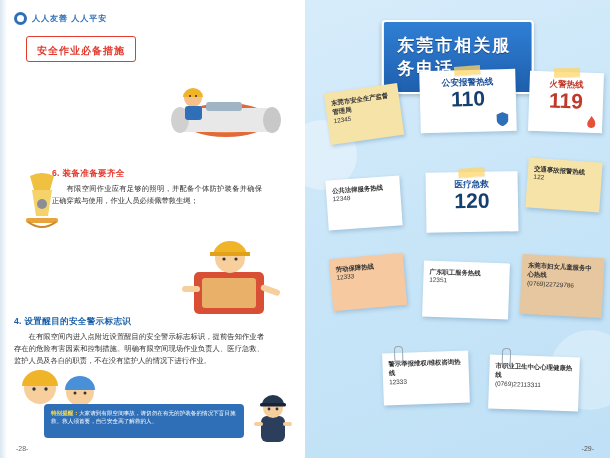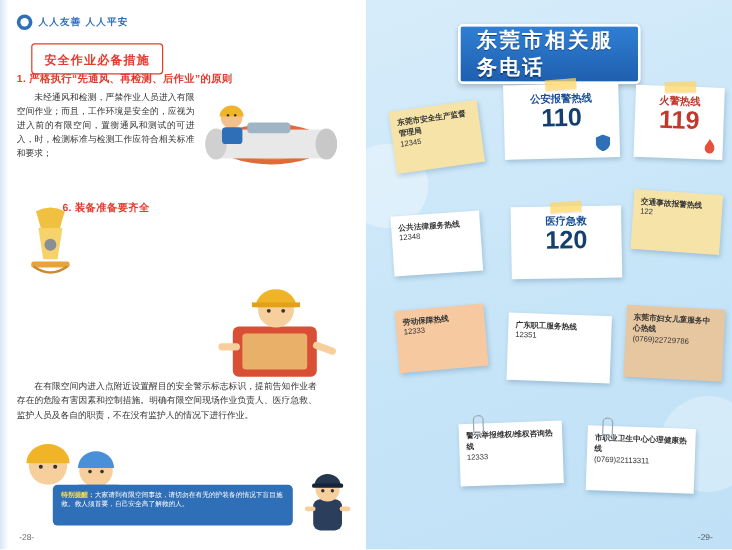--- a/index.html
+++ b/index.html
@@ -66,21 +66,21 @@
     position:absolute;left:16px;bottom:6px;font-size:7px;color:#666;
   }
   
   .page-right{
     position:relative;width:305px;height:458px;
     background:linear-gradient(160deg,#d7ecfb 0%,#c9e6f8 45%,#bfe0f6 100%);
     overflow:hidden;
   }
   .rp-banner{
     position:absolute;left:50%;transform:translateX(-50%);top:20px;
-    padding:0 14px;border-radius:4px;
+    padding:12px 14px;border-radius:4px;
     background:linear-gradient(180deg,#2f7fd4,#1f5fae);
     border:2px solid #ffffff;
     box-shadow:0 2px 4px rgba(0,0,0,.2);
     font-family:Liberation Serif, serif;
   }
   .rp-banner span{
     font-size:17px;font-weight:bold;color:#ffffff;letter-spacing:2px;
     text-shadow:0 1px 0 #17457f;
   }
   .card{
@@ -174,33 +174,31 @@
       <rect x="11" y="24" width="24" height="26" rx="6" fill="#2b3f5c"></rect>
       <circle cx="23" cy="16" r="10" fill="#f7cf9c"></circle>
       <path d="M12 13 a11 10 0 0 1 22 0 z" fill="#25364f"></path>
       <rect x="10" y="11" width="26" height="3.5" rx="1.6" fill="#16233a"></rect>
       <circle cx="19" cy="17" r="1.4" fill="#333"></circle>
         <circle cx="27" cy="17" r="1.4" fill="#333"></circle>
       <rect x="4" y="30" width="9" height="4" rx="2" fill="#f7cf9c"></rect>
       <rect x="33" y="30" width="9" height="4" rx="2" fill="#f7cf9c"></rect>
     </svg>
 
-    <div class="sec" id="sec1">
-      <h3>1. 严格执行“先通风、再检测、后作业”的原则</h3>
-      <p style="width:148px;">未经通风和检测，严禁作业人员进入有限空间作业；而且，工作环境是安全的，应视为进入前的有限空间，置衡通风和测试的可进入，时，检测标准与检测工作应符合相关标准和要求；</p>
-    </div>
 
     <div class="sec" id="sec2">
       <h3>6. 装备准备要齐全</h3>
+      <p>有限空间作业应有足够的照明，并配备个体防护装备并确保正确穿戴与使用，作业人员必须佩带救生绳；</p>
     </div>
 
     <div class="sec" id="sec3">
     </div>
 
     <div class="sec" id="sec4">
+      <h3 class="blue">4. 设置醒目的安全警示标志识</h3>
       <p>在有限空间内进入点附近设置醒目的安全警示标志标识，提前告知作业者存在的危险有害因素和控制措施。明确有限空间现场作业负责人、医疗急救、监护人员及各自的职责，不在没有监护人的情况下进行作业。</p>
     </div>
 
     <div class="note-box">
       <span class="nb-title">特别提醒：</span><span>大家请到有限空间事故，请切勿在有无的护装备的情况下盲目施救。救人须首要，自己安全高了解救的人。</span>
     </div>
 
     <div class="pg-left">-28-</div>
   </div>
 

